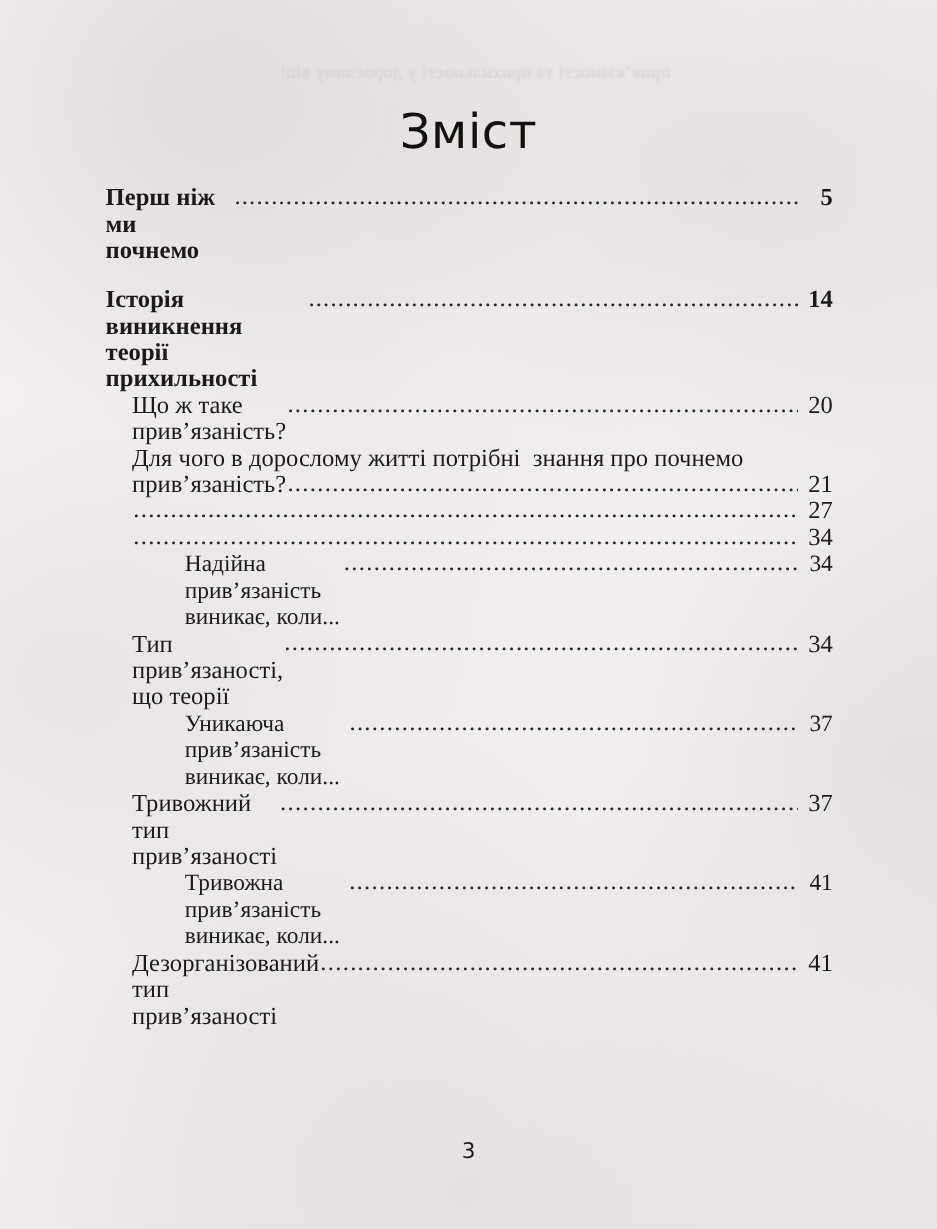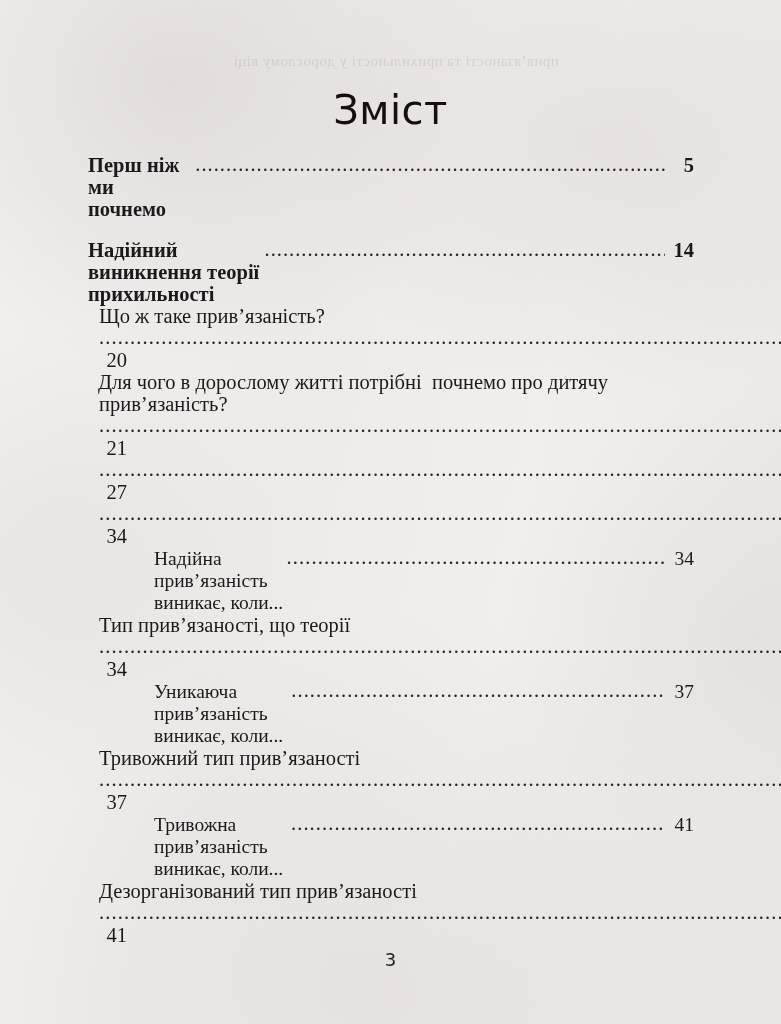--- a/index.html
+++ b/index.html
@@ -115,21 +115,21 @@
   
   .toc-entry.level-0 {
     font-weight: 700;
     margin-left: 0;
     font-size: 20.5px;
   }
   .toc-entry.level-0 .page-no { font-weight: 700; }
   .toc-entry.level-0 .leader { font-weight: 400; letter-spacing: 1.0px; }
 
   
-  .toc-entry.level-1 { margin-left: 10px; flex-direction: column; }
+  .toc-entry.level-1 { margin-left: 22px; }
 
   
   .toc-entry.level-2 { margin-left: 66px; font-size: 19.5px; }
 
   
   .toc-entry.gap-before { margin-top: 19px; }
   .toc-entry.wrap-head .label { flex: 1 1 auto; }
 
   .page-number {
     position: absolute;
@@ -153,31 +153,31 @@
 
   <h1 class="toc-title">Зміст</h1>
 
   <div class="toc-list">
       <div class="toc-entry level-0">
         <span class="label">Перш ніж ми почнемо</span>
         <span class="leader">....................................................................................................................................................</span>
         <span class="page-no">5</span>
       </div>
       <div class="toc-entry level-0 gap-before">
-        <span class="label">Надійний виникнення теорії прихильності</span>
+        <span class="label">Історія виникнення теорії прихильності</span>
         <span class="leader">....................................................................................................................................................</span>
         <span class="page-no">14</span>
       </div>
       <div class="toc-entry level-1">
         <span class="label">Що ж таке прив’язаність?</span>
         <span class="leader">....................................................................................................................................................</span>
         <span class="page-no">20</span>
       </div>
       <div class="toc-entry level-1 wrap-head">
-        <span class="label">Для чого в дорослому житті потрібні  почнемо про дитячу</span>
+        <span class="label">Для чого в дорослому житті потрібні  знання про почнемо</span>
       </div>
       <div class="toc-entry level-1">
         <span class="label">прив’язаність?</span>
         <span class="leader">....................................................................................................................................................</span>
         <span class="page-no">21</span>
       </div>
       <div class="toc-entry level-1">
         <span class="leader">....................................................................................................................................................</span>
         <span class="page-no">27</span>
       </div>

